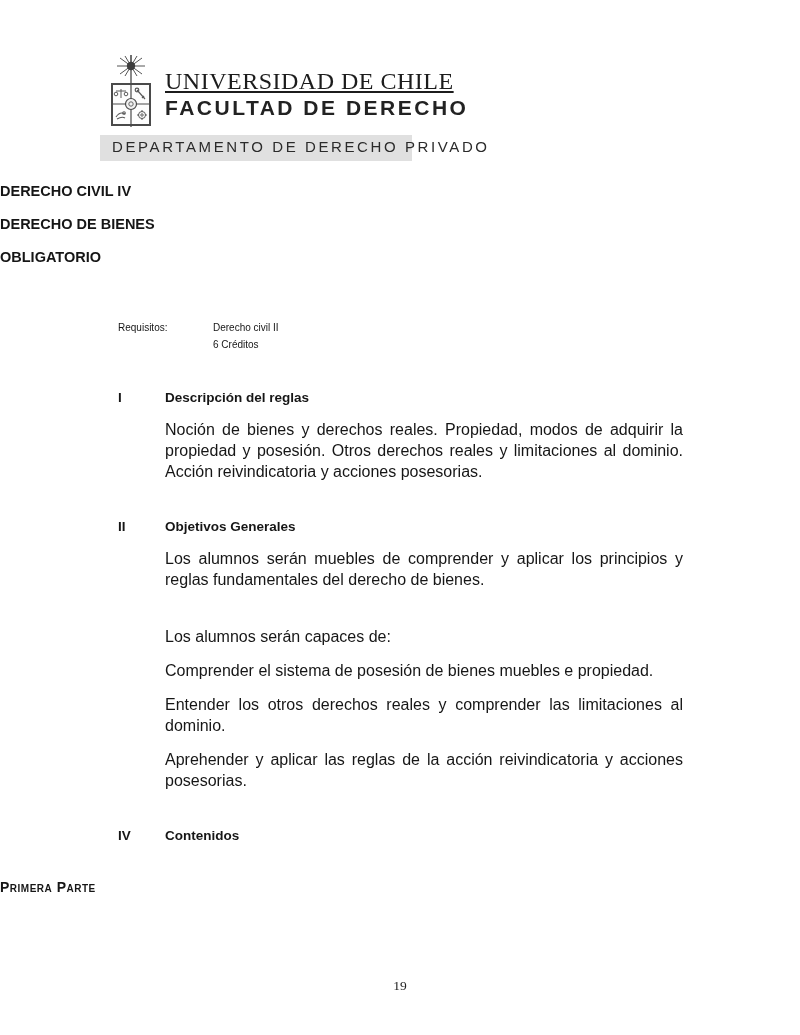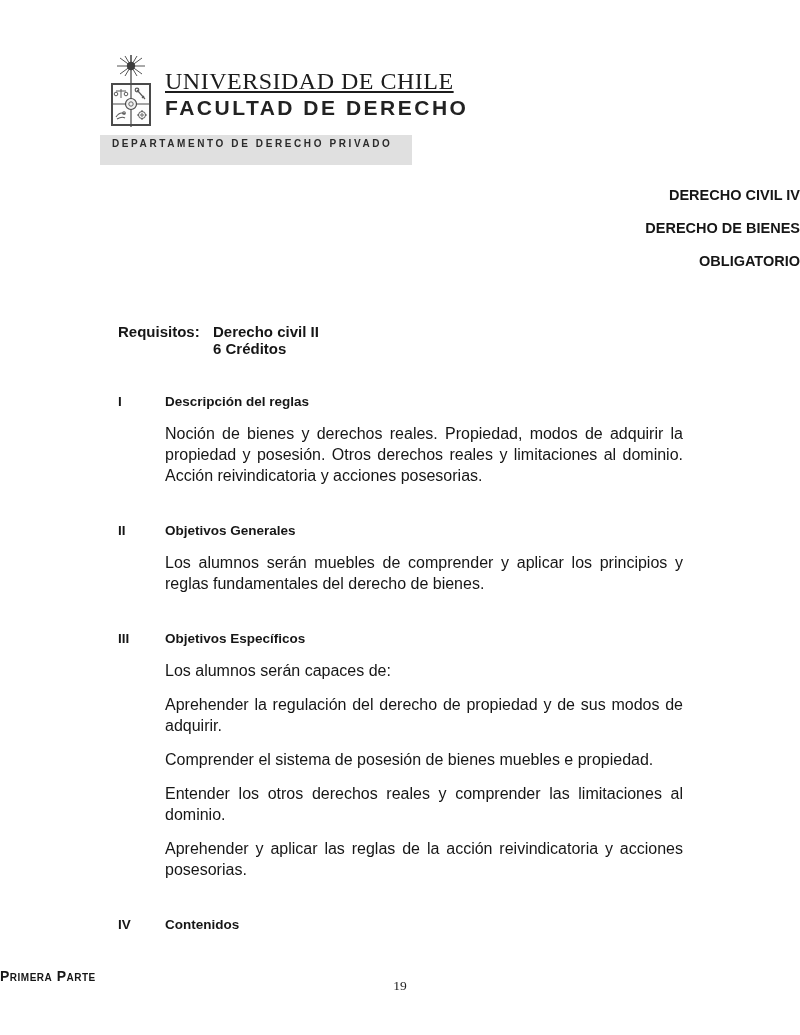--- a/index.html
+++ b/index.html
@@ -42,45 +42,45 @@
     font-size: 21px;
     font-weight: bold;
     letter-spacing: 2.5px;
     color: #222222;
     line-height: 26px;
     white-space: nowrap;
   }
   .dept-bar {
     margin: 2px 0 0 100px;
     width: 294px;
-    padding: 3px 6px 16px 12px;
+    padding: 3px 6px 6px 12px;
     background: #e0e0e0;
-    font-size: 10px;
-    font-weight: bold;
+    font-size: 15px;
+    font-weight: normal;
     letter-spacing: 2.6px;
     color: #2b2b2b;
     white-space: nowrap;
   }
 
   
   .center-titles {
     margin-top: 14px;
-    text-align: right;
+    text-align: left;
     font-weight: bold;
     font-size: 14.5px;
   }
   .center-titles .title-line { line-height: 33px; }
 
   
   .requisitos {
     margin: 45px 117px 0 118px;
     display: grid;
     grid-template-columns: 95px 1fr;
-    font-weight: bold;
-    font-size: 15px;
+    font-weight: normal;
+    font-size: 10px;
     line-height: 17px;
   }
 
   
   .section { margin: 36px 117px 0 118px; }
   .section-head {
     display: grid;
     grid-template-columns: 47px 1fr;
     font-weight: bold;
     font-size: 13.5px;
@@ -214,27 +214,22 @@
     <div class="section-head">
       <div>II</div>
       <div>Objetivos Generales</div>
     </div>
     <div class="section-body">
       <p>Los alumnos serán muebles de comprender y aplicar los principios y reglas fundamentales del derecho de bienes.</p>
     </div>
   </div>
 
   <div class="section">
-    <div class="section-head">
-      <div>III</div>
-      <div>Objetivos Específicos</div>
-    </div>
     <div class="section-body">
       <p>Los alumnos serán capaces de:</p>
-      <p>Aprehender la regulación del derecho de propiedad y de sus modos de adquirir.</p>
       <p>Comprender el sistema de posesión de bienes muebles e propiedad.</p>
       <p>Entender los otros derechos reales y comprender las limitaciones al dominio.</p>
       <p>Aprehender y aplicar las reglas de la acción reivindicatoria y acciones posesorias.</p>
     </div>
   </div>
 
   <div class="section">
     <div class="section-head">
       <div>IV</div>
       <div>Contenidos</div>

